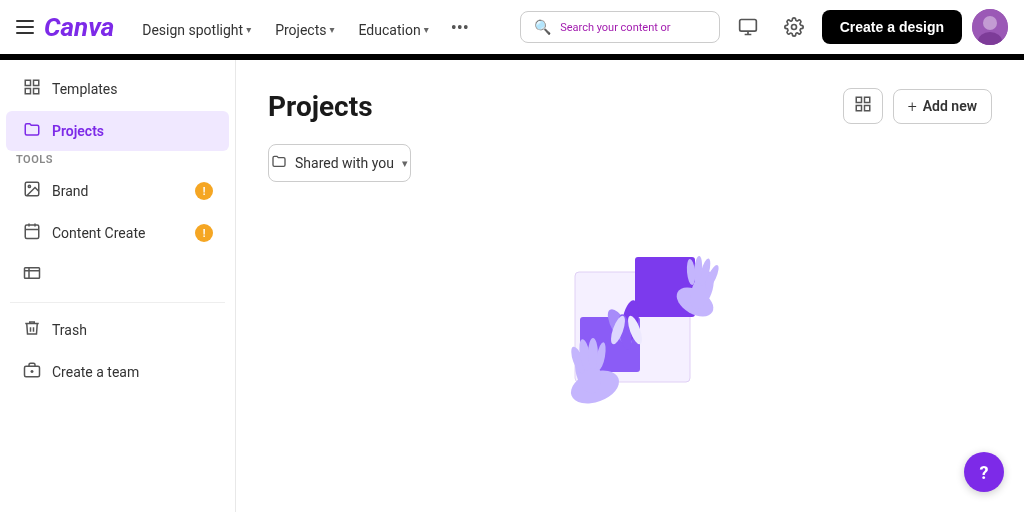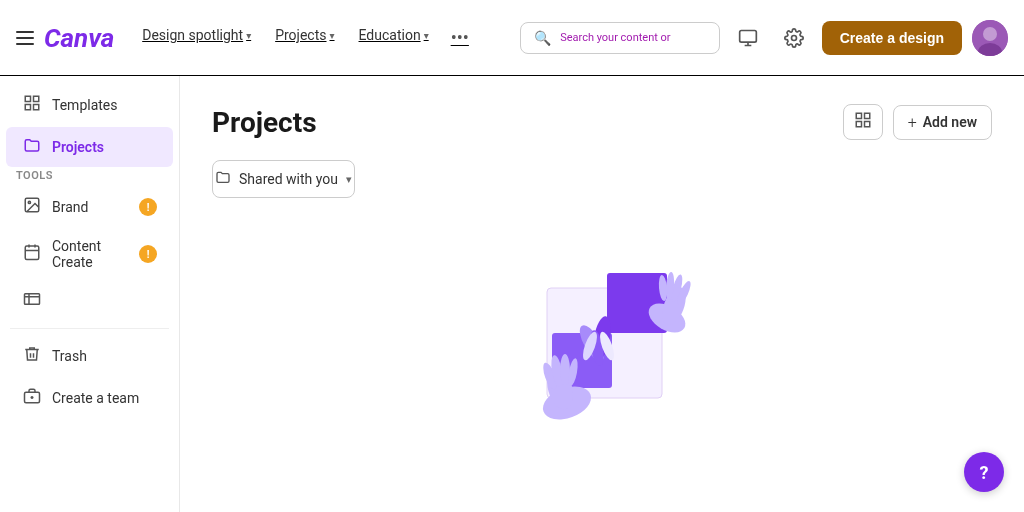--- a/index.html
+++ b/index.html
@@ -3,57 +3,57 @@
   <meta charset="utf-8">
   <style>
     * { box-sizing: border-box; margin: 0; padding: 0; }
     body { font-family: -apple-system, BlinkMacSystemFont, 'Segoe UI', Roboto, sans-serif; background: #fff; height: 512px; width: 1024px; overflow: hidden; display: flex; flex-direction: column; }
 
     
     .header {
       display: flex;
       align-items: center;
       padding: 0 16px;
-      height: 76px;
-      border-bottom: 1px solid #000000;
+      height: 60px;
+      border-bottom: 6px solid #000000;
       background: #fff;
       gap: 12px;
       flex-shrink: 0;
     }
     .header-left { display: flex; align-items: center; gap: 10px; }
     .hamburger-icon { cursor: pointer; display: flex; flex-direction: column; gap: 4px; }
     .hamburger-icon span { width: 18px; height: 2px; background: #333; display: block; border-radius: 1px; }
     .canva-logo { font-size: 26px; font-weight: bold; color: #7d2ae8; font-style: italic; cursor: pointer; }
-    .nav-items { display: flex; align-items: flex-start; gap: 4px; margin-left: 8px; text-decoration: underline; }
+    .nav-items { display: flex; align-items: flex-end; gap: 4px; margin-left: 8px; }
     .nav-item { display: flex; align-items: center; gap: 3px; padding: 6px 10px; border-radius: 6px; cursor: pointer; font-size: 14px; color: #333; }
     .nav-chevron { font-size: 10px; color: #666; }
     .more-btn { padding: 6px 8px; border-radius: 6px; cursor: pointer; font-size: 18px; color: #555; }
     .header-right { display: flex; align-items: center; gap: 10px; margin-left: auto; }
     .search-bar {
       display: flex; align-items: center; gap: 8px;
       border: 1.5px solid #ccc; border-radius: 8px;
       padding: 7px 14px; width: 200px; cursor: text;
       font-size: 14px; color: #666;
     }
     .search-icon-svg { color: #888; font-size: 14px; }
     .icon-btn { width: 36px; height: 36px; display: flex; align-items: center; justify-content: center; border-radius: 8px; cursor: pointer; color: #555; }
     .create-btn {
-      background: #a16207; color: #fff; border: none;
+      background: #000000; color: #fff; border: none;
       padding: 9px 18px; border-radius: 8px; font-size: 14px;
       font-weight: 600; cursor: pointer; white-space: nowrap;
     }
     .avatar { width: 36px; height: 36px; border-radius: 50%; background: #9b59b6; cursor: pointer; overflow: hidden; display: flex; align-items: center; justify-content: center; }
     .avatar svg { width: 36px; height: 36px; }
 
     
     .main-layout { display: flex; flex: 1; overflow: hidden; }
 
     
     .sidebar {
-      width: 180px;
+      width: 236px;
       background: #fff;
       border-right: 1px solid #e8e8e8;
       display: flex;
       flex-direction: column;
       overflow-y: auto;
       flex-shrink: 0;
       padding: 8px 0;
     }
     .sidebar::-webkit-scrollbar { width: 4px; }
     .sidebar::-webkit-scrollbar-thumb { background: #ccc; border-radius: 2px; }

